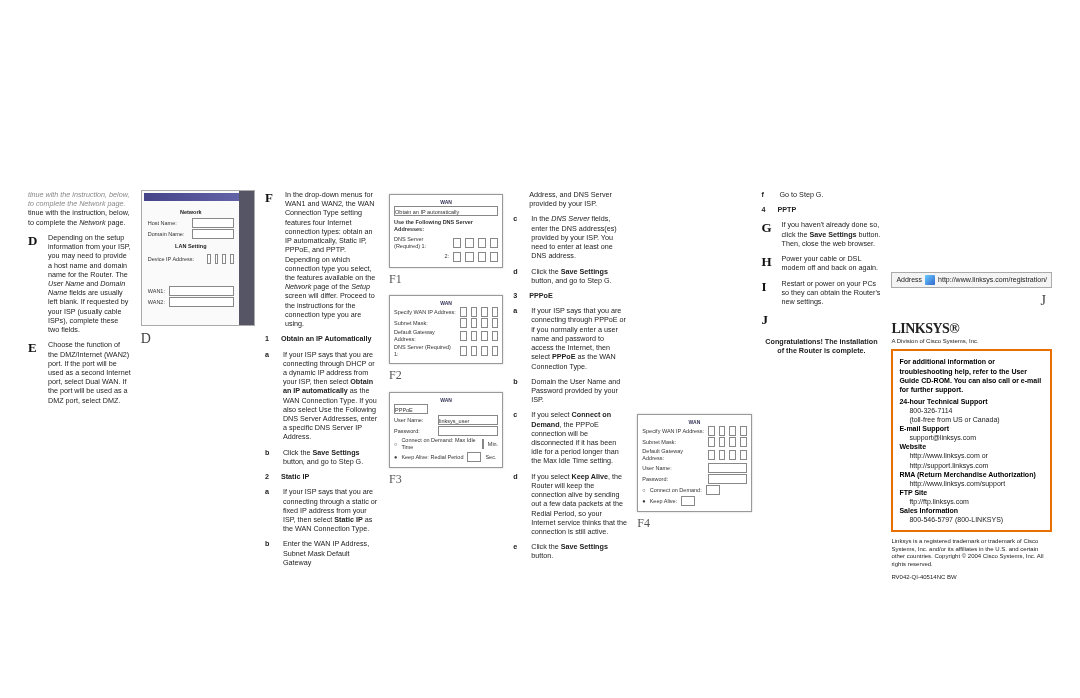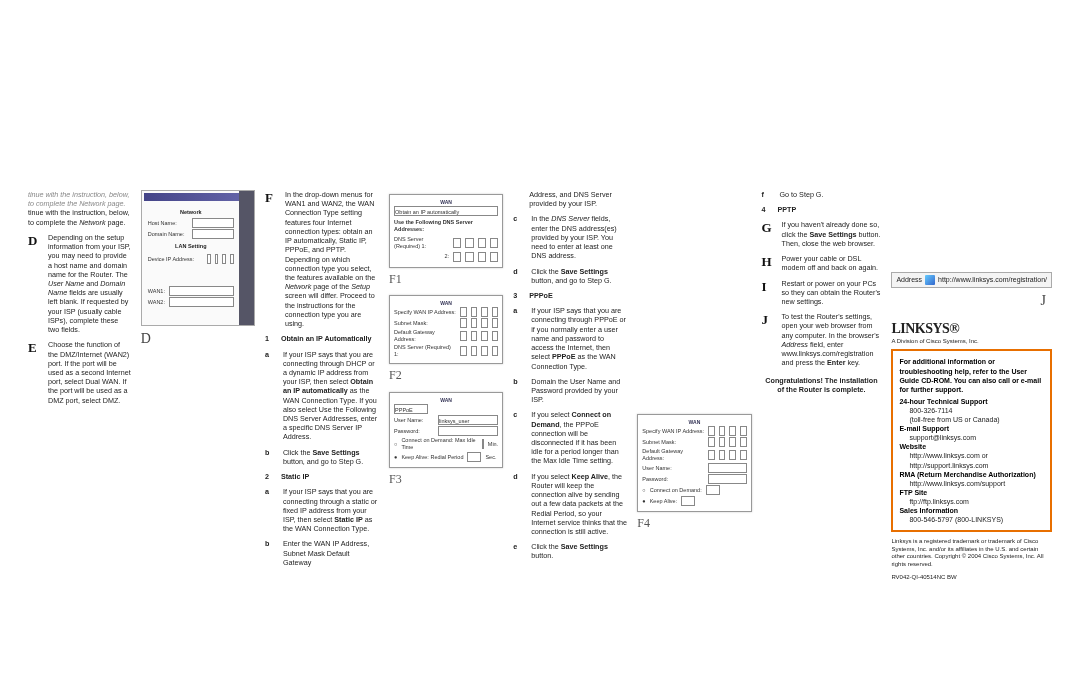--- a/index.html
+++ b/index.html
@@ -308,21 +308,20 @@
   <div class="hang">
           <span class="hlet">H</span>
           <span>Power your cable or DSL modem off and back on again.</span>
         </div>
   <div class="hang">
           <span class="hlet">I</span>
           <span>Restart or power on your PCs so they can obtain the Router's new settings.</span>
         </div>
   <div class="hang">
           <span class="hlet">J</span>
-          <span>To test the Router's settings, open your web browser from any computer. In the browser's <i>Address</i> field, enter www.linksys.com/registration and press the <b>Enter</b> key.</span>
         </div>
   <div class="bold" style="text-align:center;margin-top:8px">Congratulations! The installation of the Router is complete.</div>
 </div>
 
 <div class="col col7">
   <div style="height:78px"></div>
   <div class="addr">
     <span>Address</span>
     <span class="ic"></span>
     <span>http://www.linksys.com/registration/</span>

